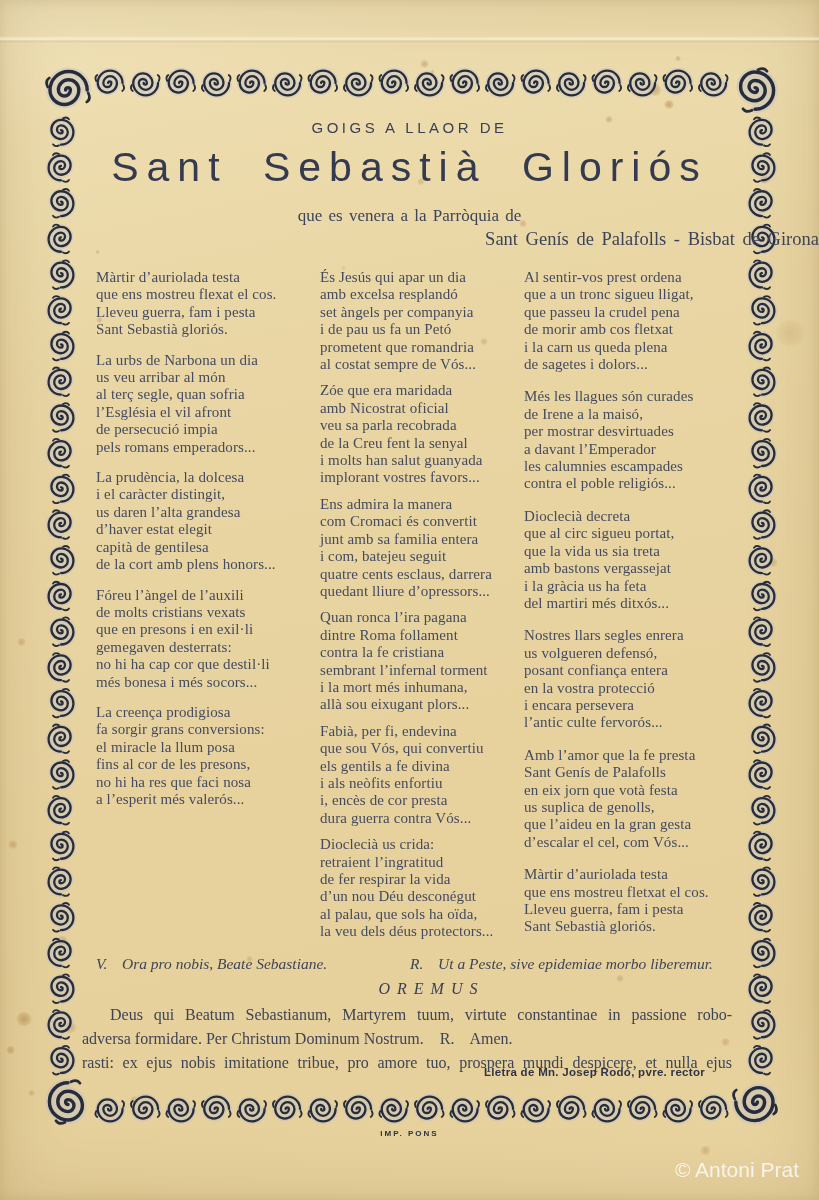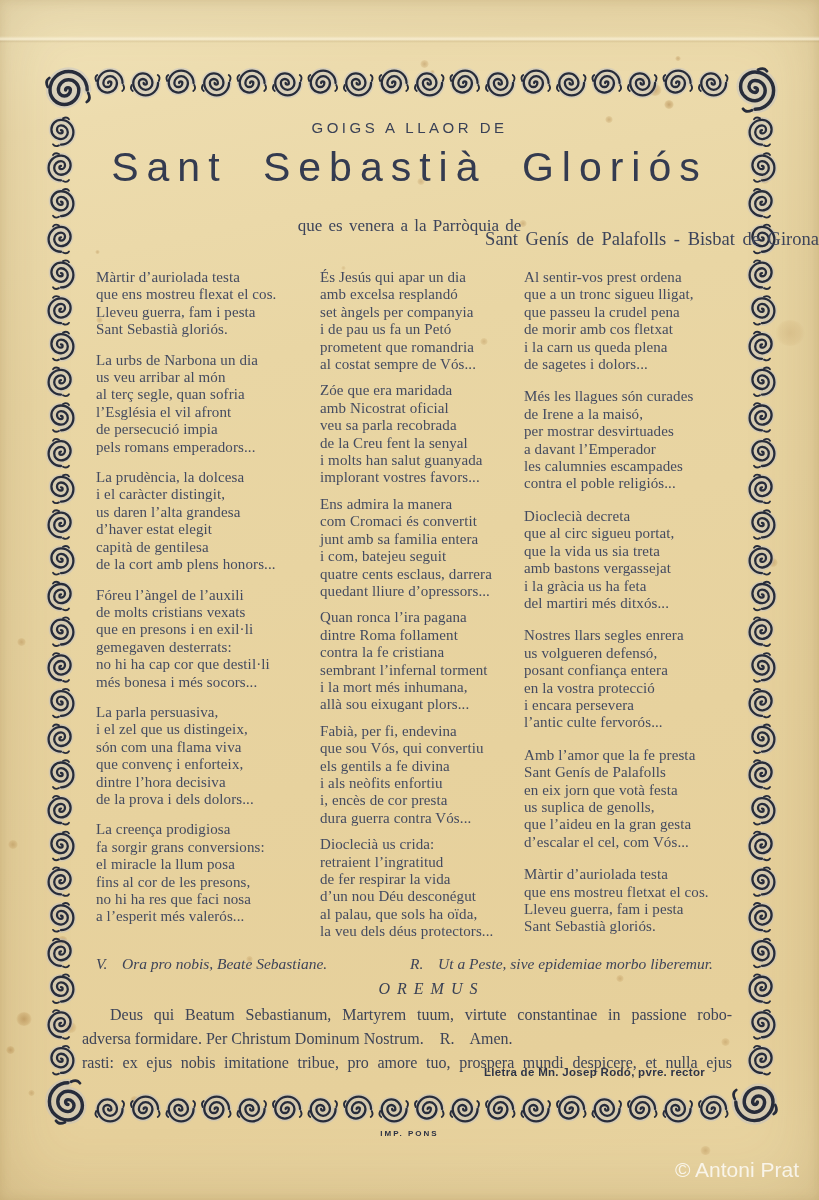--- a/index.html
+++ b/index.html
@@ -8,21 +8,21 @@
     background:linear-gradient(168deg,#f2e5bc 0%,#eddcae 10%,#e9d6a4 30%,#e7d29e 62%,#e6d09b 85%,#e9d5a2 100%);
     box-shadow:inset 0 0 70px rgba(125,90,35,.22), inset 0 0 12px rgba(120,85,30,.15);}
   .crease{position:absolute;left:0;top:36px;width:819px;height:7px;
     background:linear-gradient(180deg,rgba(0,0,0,0) 0%,rgba(255,249,228,.65) 45%,rgba(110,80,35,.10) 75%,rgba(0,0,0,0) 100%);}
   
   .kicker{position:absolute;left:0;right:0;top:119px;text-align:center;
     font-family:"Liberation Sans",sans-serif;font-size:15px;letter-spacing:3.5px;color:#3a4156;}
   .big-title{position:absolute;left:0;right:0;top:144px;text-align:center;
     font-family:"Liberation Sans",sans-serif;font-weight:300;font-size:41px;
     letter-spacing:8px;word-spacing:16px;color:#343b50;}
-  .sub1{position:absolute;left:0;right:0;top:206px;text-align:center;font-size:17px;color:#3d445a;word-spacing:2px;margin-top:10px;}
+  .sub1{position:absolute;left:0;right:0;top:206px;text-align:center;font-size:17px;color:#3d445a;word-spacing:2px;}
   .sub2{position:absolute;left:0;right:0;top:229px;text-align:right;font-size:18.5px;color:#3d445a;word-spacing:3px;}
   
   .col{position:absolute;top:269px;width:214px;font-size:15px;line-height:17.4px;color:#444b60;letter-spacing:.1px;}
   .col1{left:96px;} .col2{left:320px;} .col3{left:524px;}
   .col1 .stanza{margin-bottom:13px;} .col2 .stanza{margin-bottom:9px;} .col3 .stanza{margin-bottom:15px;}
   
   .responsory{position:absolute;top:955px;left:0;width:819px;height:20px;
     font-style:italic;font-size:15.5px;color:#3e4458;}
   .responsory span{position:absolute;white-space:pre;}
   .v-label{left:96px;} .v-text{left:122px;} .r-label{left:410px;} .r-text{left:438px;}
@@ -218,28 +218,20 @@
       </div>
       <div class="stanza">
         <div class="vline">Fóreu l’àngel de l’auxili</div>
         <div class="vline">de molts cristians vexats</div>
         <div class="vline">que en presons i en exil·li</div>
         <div class="vline">gemegaven desterrats:</div>
         <div class="vline">no hi ha cap cor que destil·li</div>
         <div class="vline">més bonesa i més socors...</div>
       </div>
       <div class="stanza">
-        <div class="vline">La parla persuasiva,</div>
-        <div class="vline">i el zel que us distingeix,</div>
-        <div class="vline">són com una flama viva</div>
-        <div class="vline">que convenç i enforteix,</div>
-        <div class="vline">dintre l’hora decisiva</div>
-        <div class="vline">de la prova i dels dolors...</div>
-      </div>
-      <div class="stanza">
         <div class="vline">La creença prodigiosa</div>
         <div class="vline">fa sorgir grans conversions:</div>
         <div class="vline">el miracle la llum posa</div>
         <div class="vline">fins al cor de les presons,</div>
         <div class="vline">no hi ha res que faci nosa</div>
         <div class="vline">a l’esperit més valerós...</div>
       </div>
     </div>
   <div class="col col2">
       <div class="stanza">

